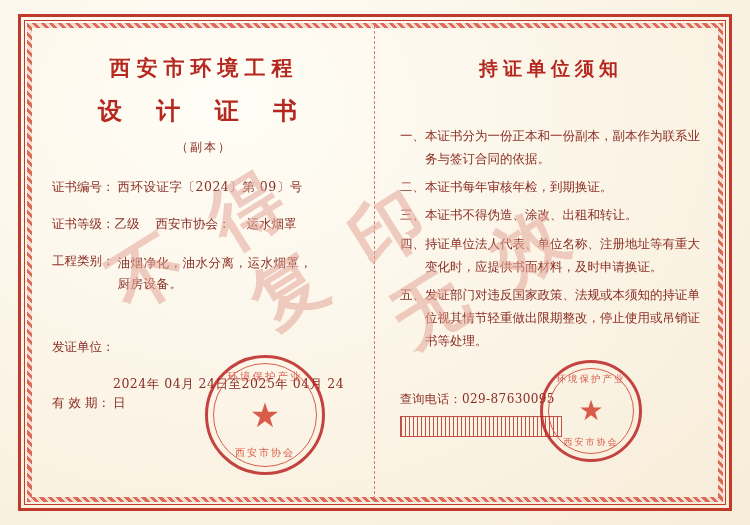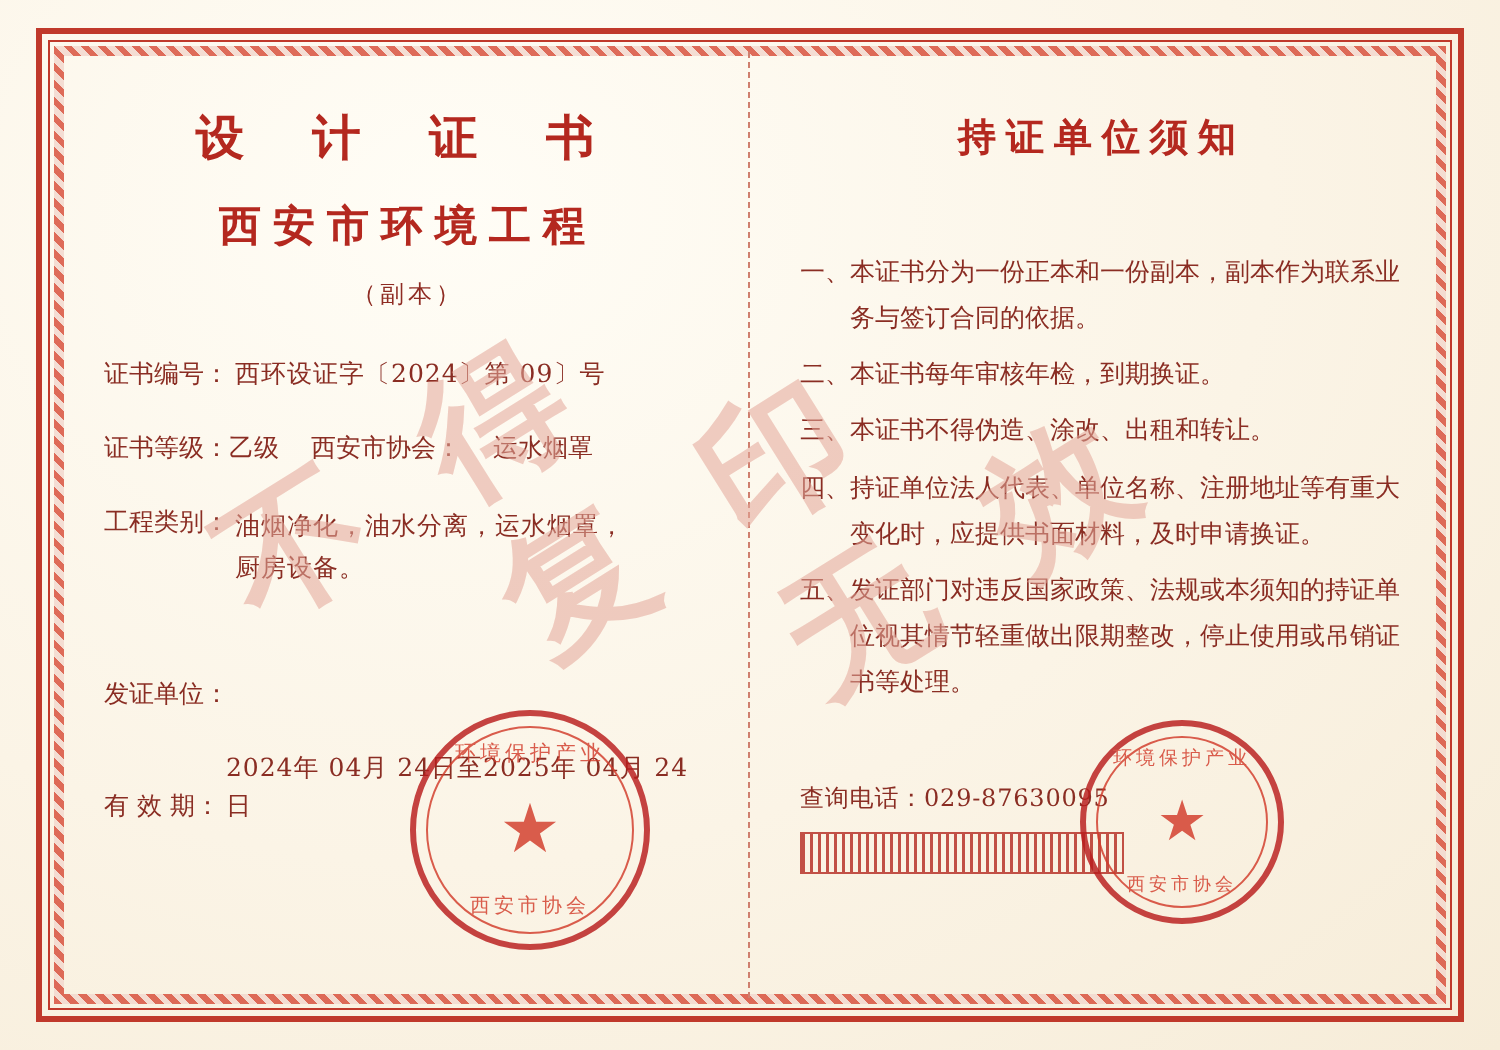--- a/index.html
+++ b/index.html
@@ -225,22 +225,22 @@
 <body>
 
 <div id="certificate">
   <div class="page-bg"></div>
   <div class="border-outer"></div>
   <div class="border-pattern"></div>
   <div class="border-inner"></div>
   <div class="divider"></div>
 
   <div class="col col-left">
+    <div class="title-cn t1">西安市环境工程</div>
     <div class="title-cn t2">设 计 证 书</div>
-    <div class="title-cn t1">西安市环境工程</div>
     <div class="t3">（副本）</div>
 
     <div class="rows">
       <div class="row">
         <span class="lbl">证书编号：</span>
         <span class="val">西环设证字〔2024〕第  09〕号</span>
       </div>
 
       <div class="row">
         <span class="lbl">证书等级：</span>

